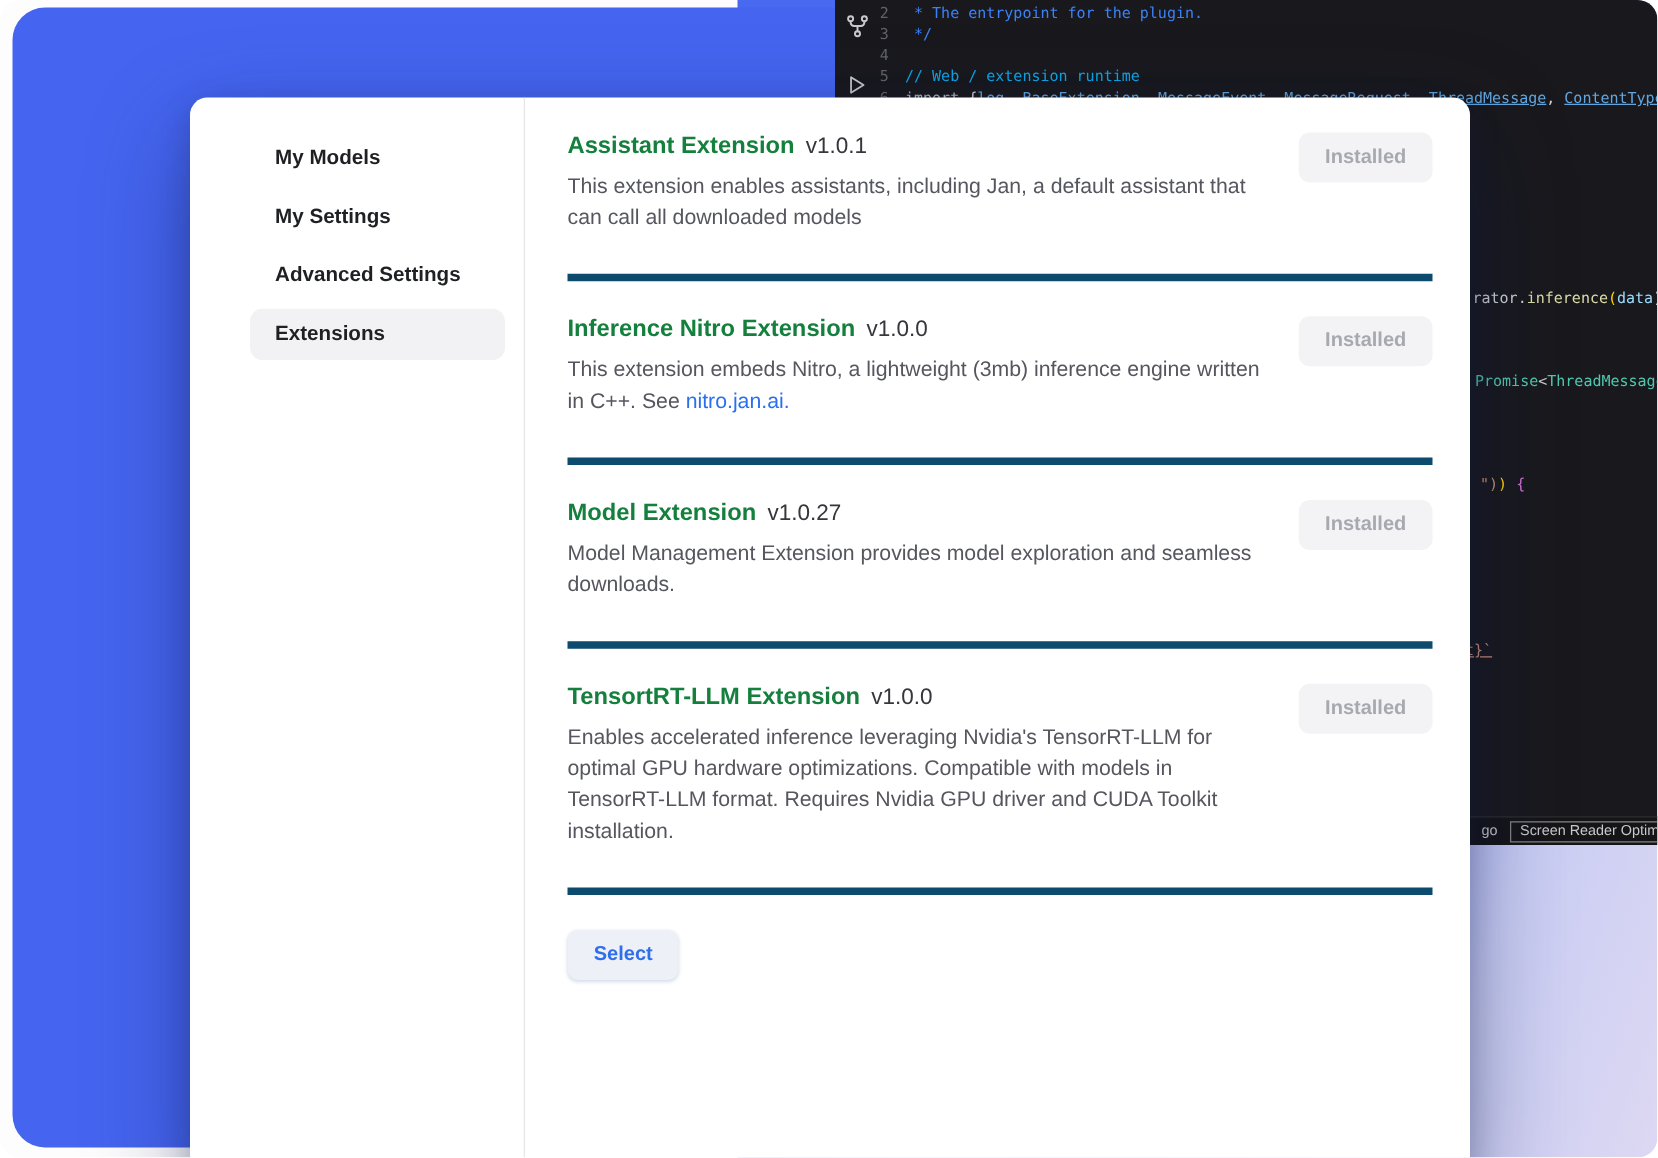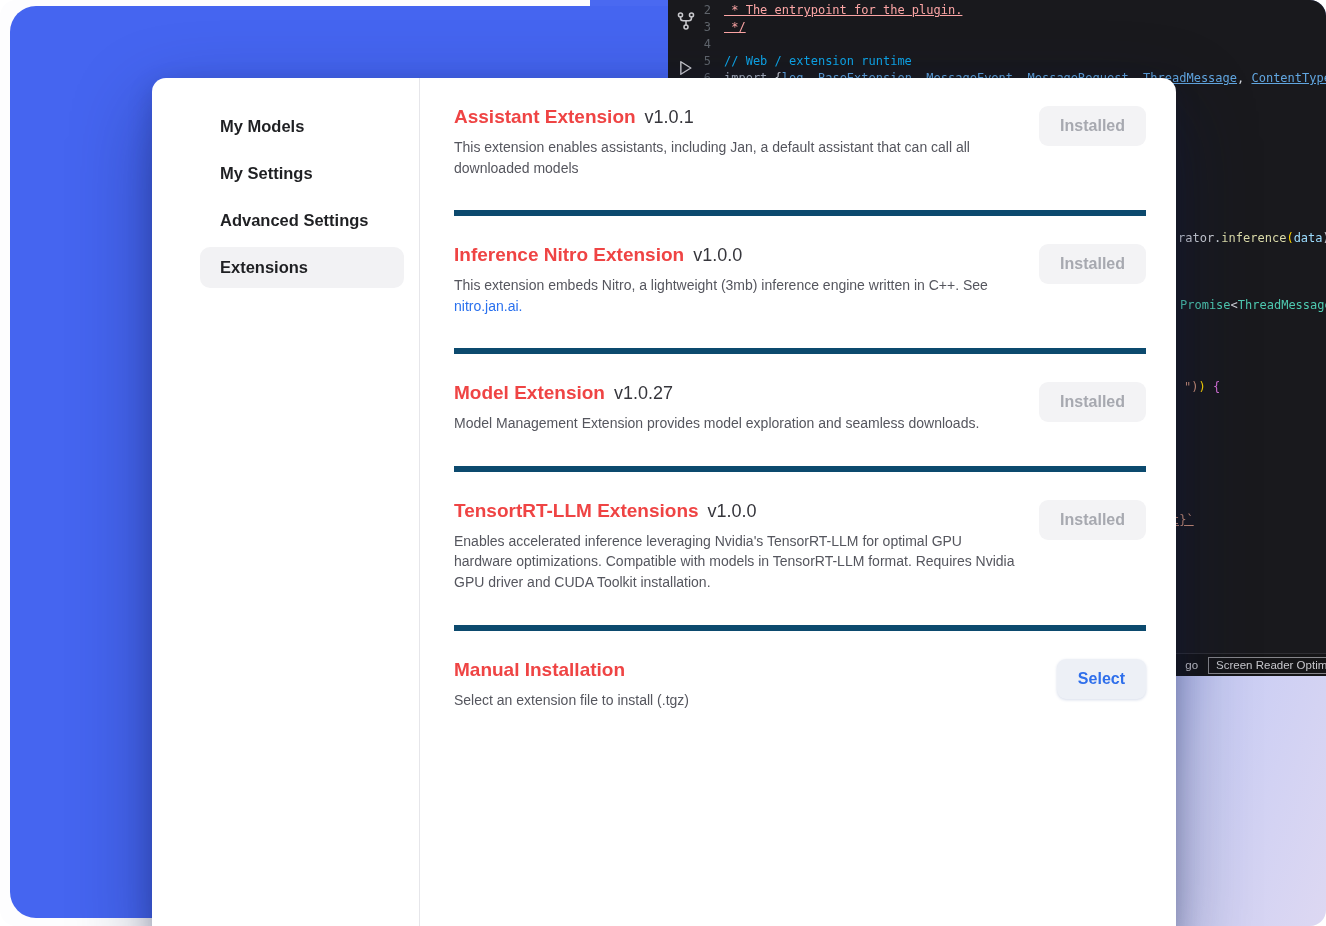--- a/index.html
+++ b/index.html
@@ -22,21 +22,21 @@
             background:#19191d; font-family:"DejaVu Sans Mono", monospace;
             font-size:12px; color:#cfd2d8; }
   .activity-icons { position:absolute; left:7px; top:10px; display:flex;
                     flex-direction:column; gap:24px; }
   .activity-icons span { display:block; width:24px; height:24px; cursor:pointer; }
   .code-area { position:absolute; left:0; top:2px; right:0; overflow:hidden; }
   .code-line { display:flex; height:17px; line-height:17px; white-space:pre; overflow:hidden; }
   .gutter { width:56px; text-align:right; padding-right:13px; color:#5f646b; flex:none; }
   .code-text { flex:1; overflow:hidden; }
   .code-frag { position:absolute; white-space:pre; line-height:16px; }
-  .tk.cmt  { color:#fca5a5;text-decoration:underline; }
+  .tk.cmt  { color:#3b82f6; }
   .tk.cmt2 { color:#0ea5e9; }
   .tk.kw   { color:#a9b1bf; }
   .tk.fg   { color:#cfd2d8; }
   .tk.id   { color:#61a6e0; text-decoration:underline; }
   .tk.fn   { color:#dcdcaa; }
   .tk.var  { color:#9cdcfe;margin-top:40px; }
   .tk.type { color:#4ec9b0; }
   .tk.str  { color:#ce9178; }
   .tk.br   { color:#ffd700; }
   .tk.br2  { color:#d670d6; }
@@ -56,23 +56,23 @@
   .sidebar { width:238px; flex:none; border-right:1px solid #e6e6ea;
              padding:28px 15px 0 18px; }
   .side-item { font-size:16.5px; font-weight:600; color:#1f2023;
                padding:11px 20px; border-radius:10px; margin-bottom:6px; cursor:pointer; }
   .side-item.active { background:#f2f2f4; }
 
   .content { flex:1; padding:0 30px 0 34px; overflow:hidden; }
   .row { display:flex; align-items:flex-start; justify-content:space-between;
          gap:24px; padding:28px 0 32px; }
   .row + .row { border-top:6px solid #0c4a6e; }
-  .row-title { font-size:19px; font-weight:700; color:#ef4444; }
+  .row-title { font-size:19px; font-weight:700; color:#15803d; }
   .row-version { font-size:18px; font-weight:400; color:#36363c; margin-left:9px; }
-  .row-desc { margin-top:9px; font-size:14px; line-height:1.47; color:#55565e;
+  .row-desc { margin-top:9px; font-size:17px; line-height:1.47; color:#55565e;
               max-width:575px; }
   .desc-link { color:#2970ee; text-decoration:none; cursor:pointer; }
   .btn { border:none; border-radius:9px; font-family:inherit; font-size:16px;
          font-weight:600; padding:11px 21px; cursor:pointer; flex:none; }
   .btn.installed { background:#f3f3f5; color:#a7a9b0; }
   .btn.primary   { background:#edf0f6; color:#2f6feb;
                    box-shadow:0 1px 3px rgba(30,60,140,.18); }
 </style>
 </head>
 <body>
@@ -141,28 +141,24 @@
         </section>
         <section class="row">
           <div class="row-info">
             <div><span class="row-title">Model Extension</span><span class="row-version">v1.0.27</span></div>
             <p class="row-desc">Model Management Extension provides model exploration and seamless downloads.</p>
           </div>
           <button class="btn installed">Installed</button>
         </section>
         <section class="row">
           <div class="row-info">
-            <div><span class="row-title">TensortRT-LLM Extensions</span><span class="row-version">v1.0.0</span></div>
+            <div><span class="row-title">TensortRT-LLM Extension</span><span class="row-version">v1.0.0</span></div>
             <p class="row-desc">Enables accelerated inference leveraging Nvidia's TensorRT-LLM for optimal GPU hardware optimizations. Compatible with models in TensorRT-LLM format. Requires Nvidia GPU driver and CUDA Toolkit installation.</p>
           </div>
           <button class="btn installed">Installed</button>
         </section>
         <section class="row">
-          <div class="row-info">
-            <div><span class="row-title">Manual Installation</span></div>
-            <p class="row-desc">Select an extension file to install (.tgz)</p>
-          </div>
           <button class="btn primary">Select</button>
         </section>
       </main>
   </div>
 
 </div>
 
 </body></html>

